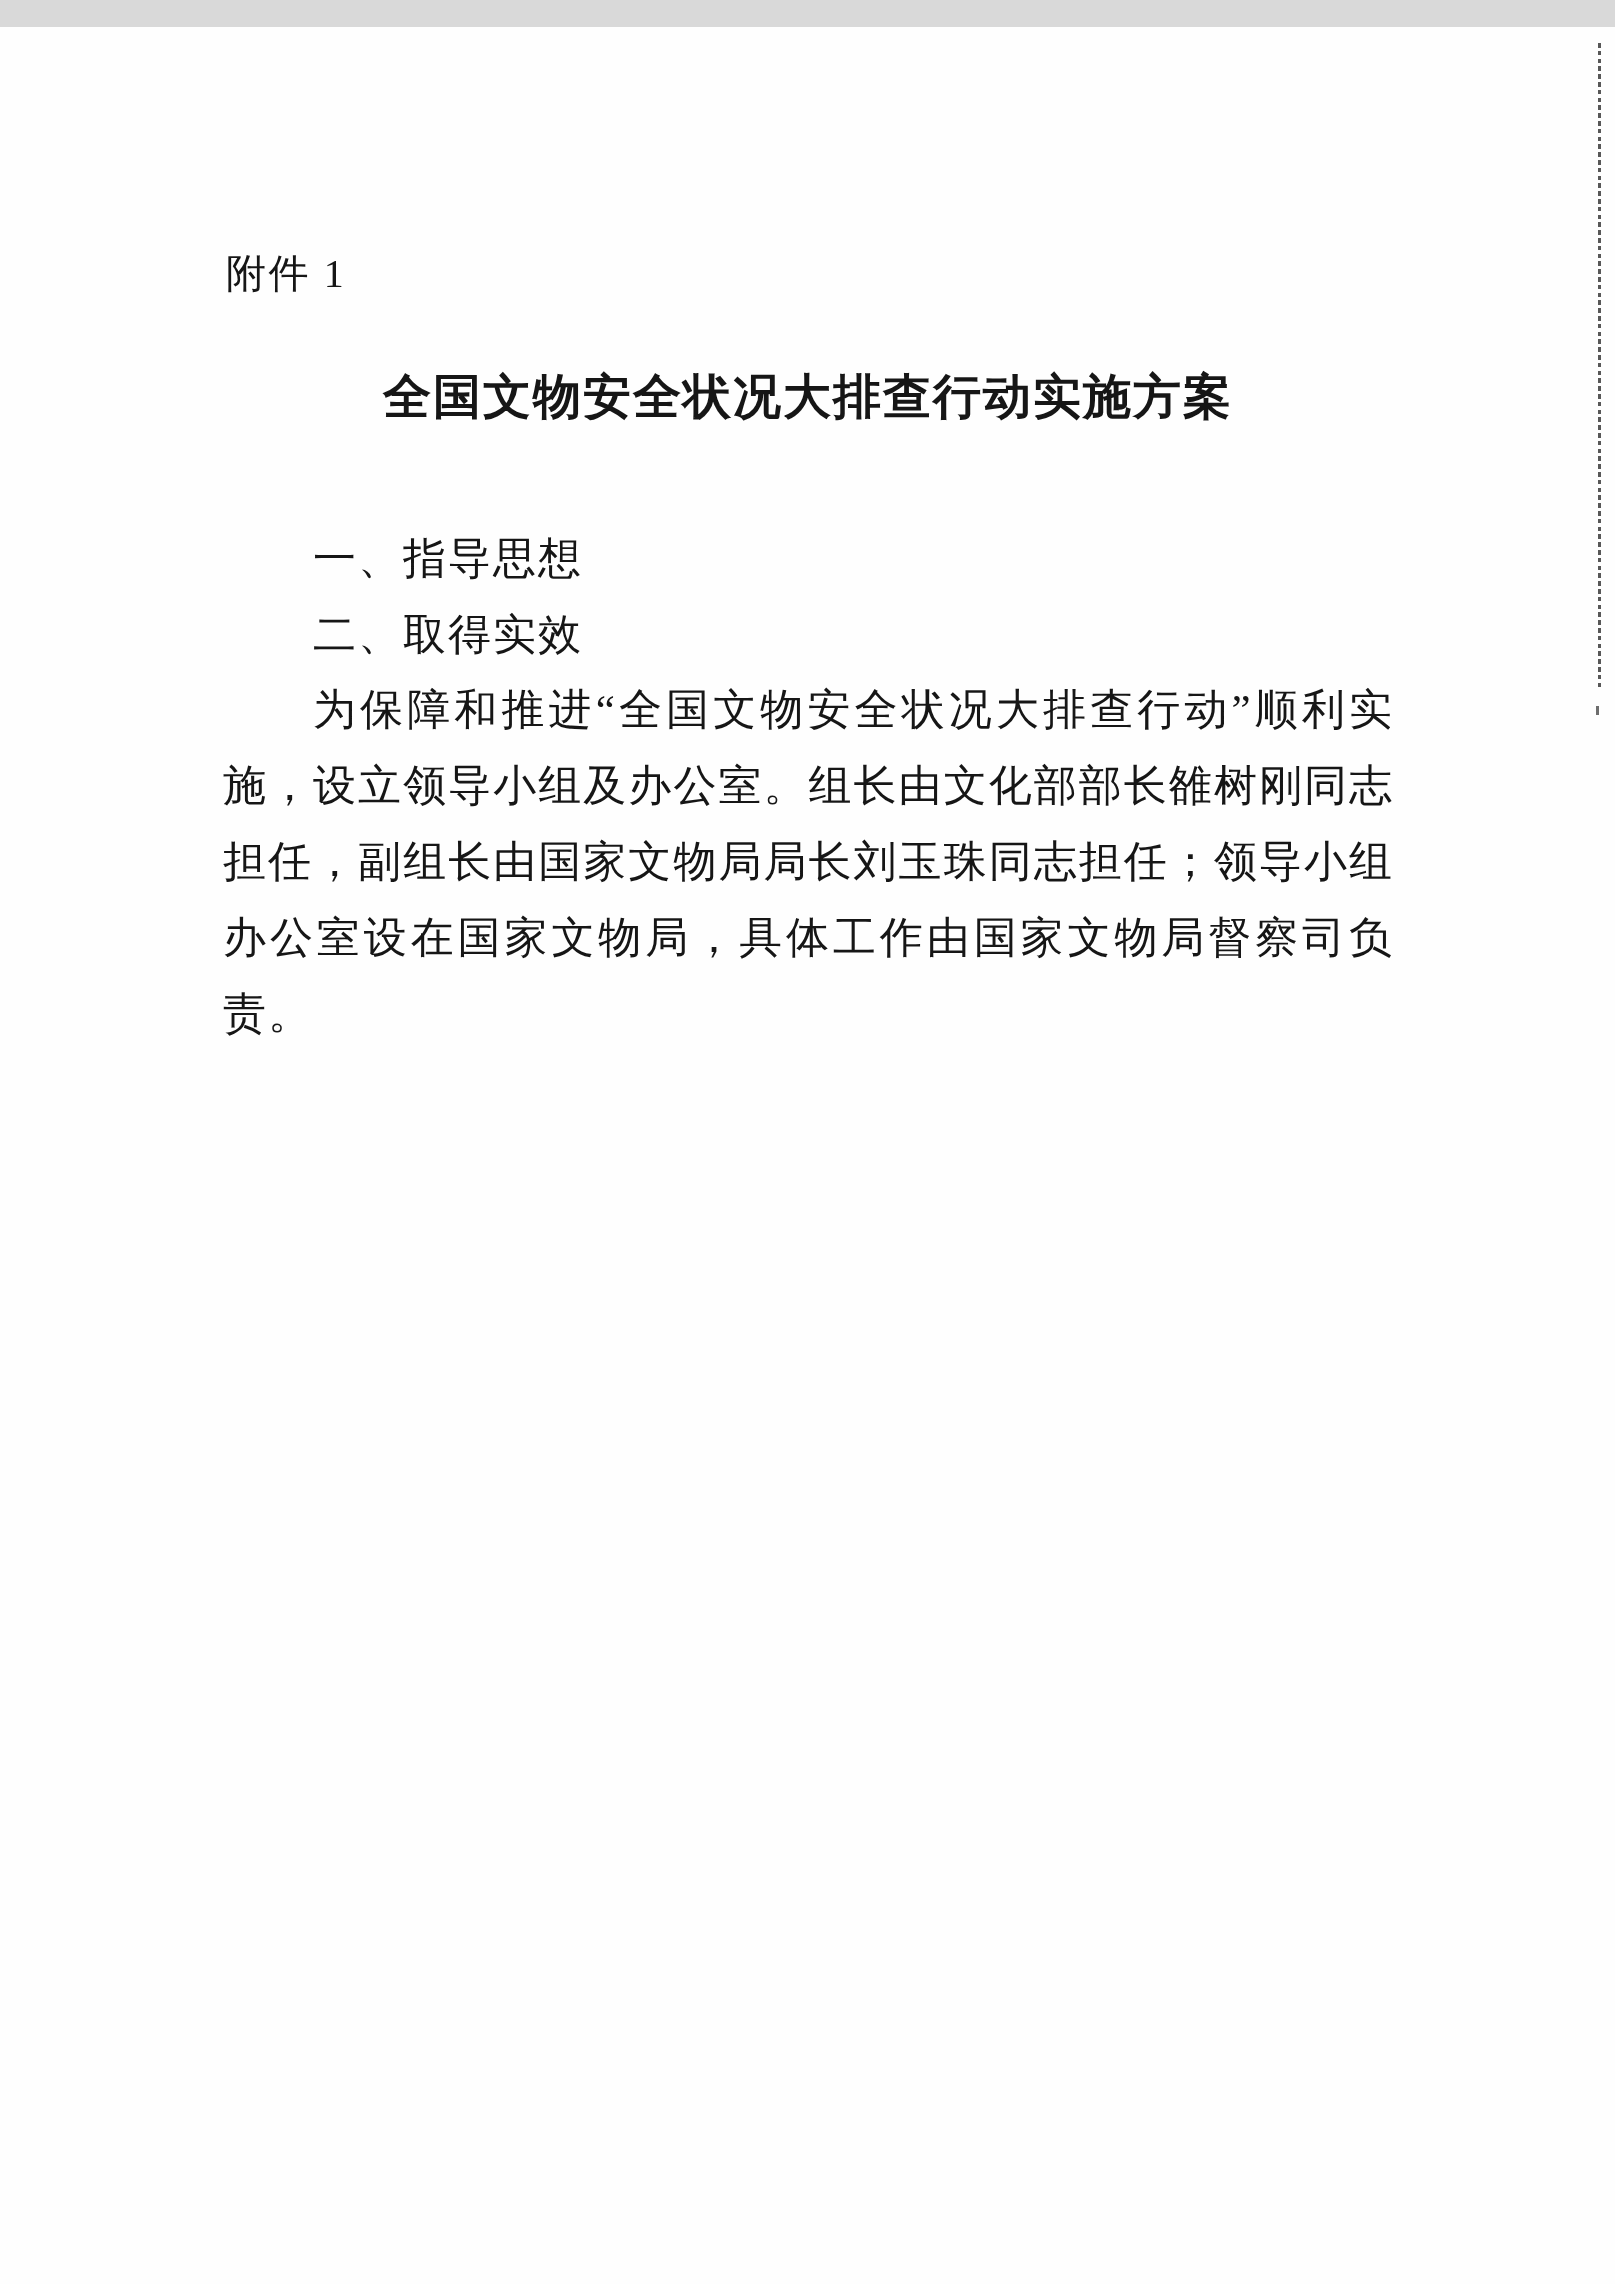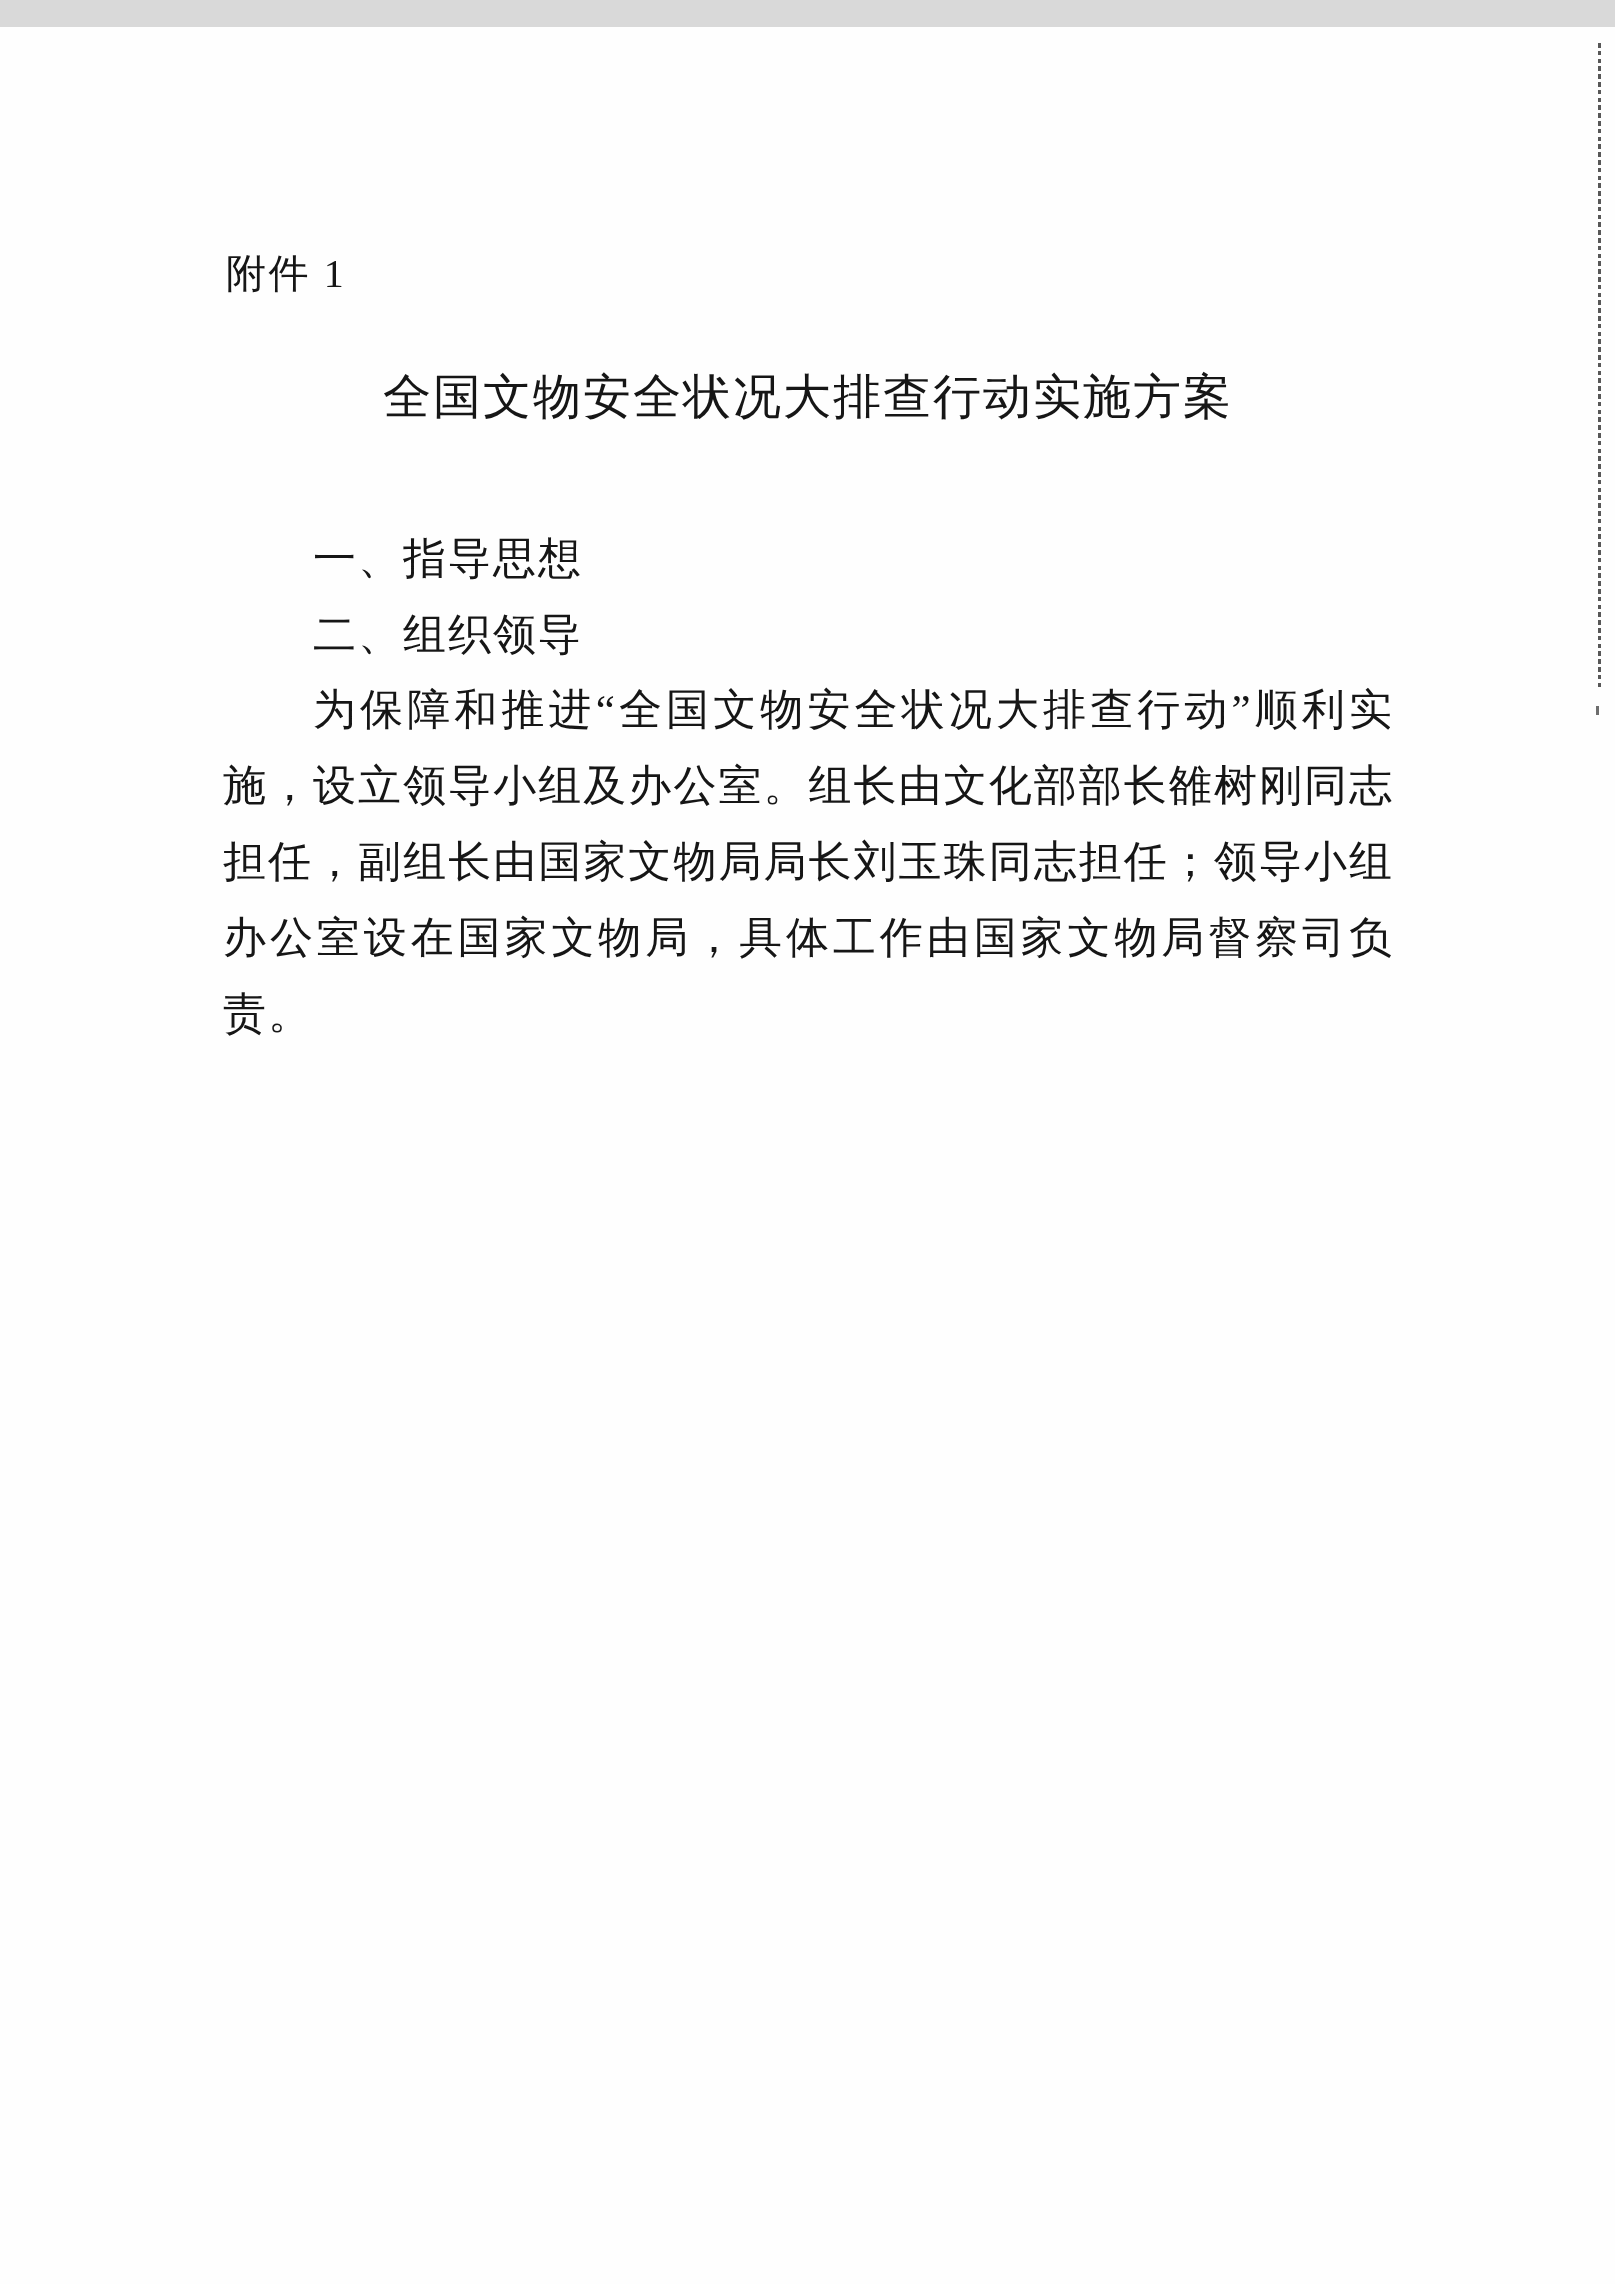--- a/index.html
+++ b/index.html
@@ -28,21 +28,21 @@
   }
   .doc-title {
     position: absolute;
     left: 0;
     right: 0;
     top: 344px;
     margin: 0;
     text-align: center;
     font-size: 48px;
     line-height: 1.08;
-    font-weight: normal;
+    font-weight: bold;
     letter-spacing: 2px;
   }
   .doc-body {
     position: absolute;
     left: 223px;
     top: 493px;
     width: 1171px;
     font-size: 43px;
     line-height: 76px;
     letter-spacing: 2px;
@@ -86,21 +86,21 @@
 <body>
 
 <div class="page">
 
   <div class="attachment">附件 1</div>
 
   <h1 class="doc-title">全国文物安全状况大排查行动实施方案</h1>
 
   <div class="doc-body">
       <p class="heading"><span class="strong">一、指导思想</span></p>
-      <p class="heading"><span class="strong">二、组织领导</span></p>
+      <p class="heading"><span class="strong">二、取得实效</span></p>
       <p><span>为保障和推进“全国文物安全状况大排查行动”顺利实施，设立领导小组及办公室。组长由文化部部长雒树刚同志担任，副组长由国家文物局局长刘玉珠同志担任；领导小组办公室设在国家文物局，具体工作由国家文物局督察司负责。</span></p>
     </div>
 
   <div class="scan-line"></div>
 
   <div class="scan-dash"></div>
 
 </div>
 
 

